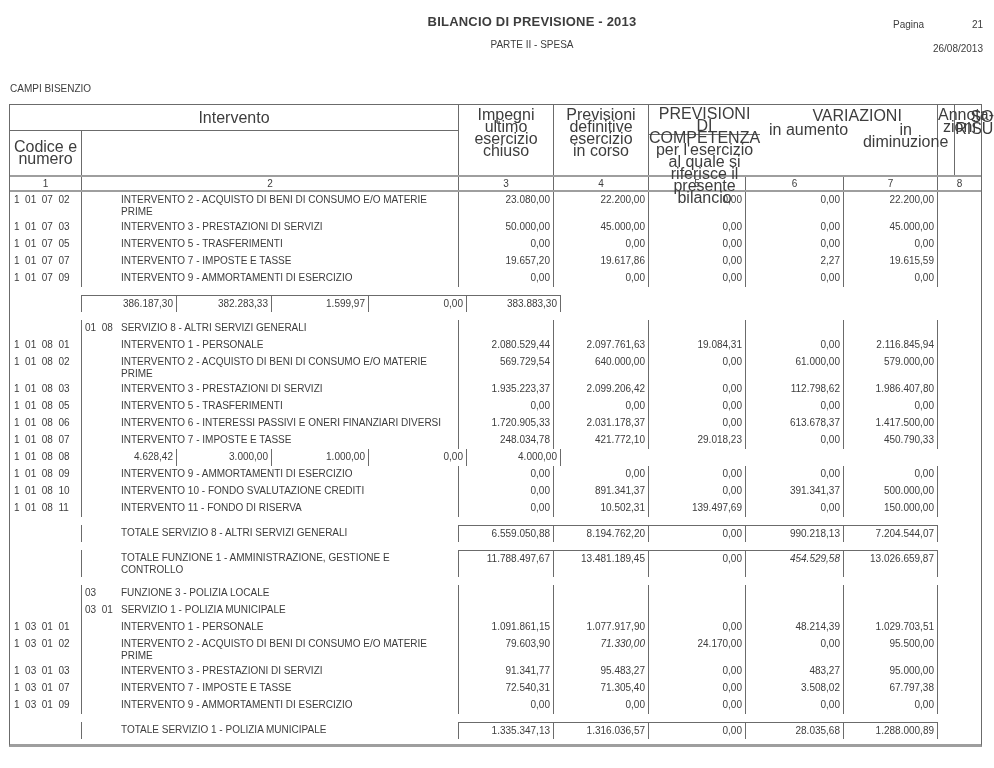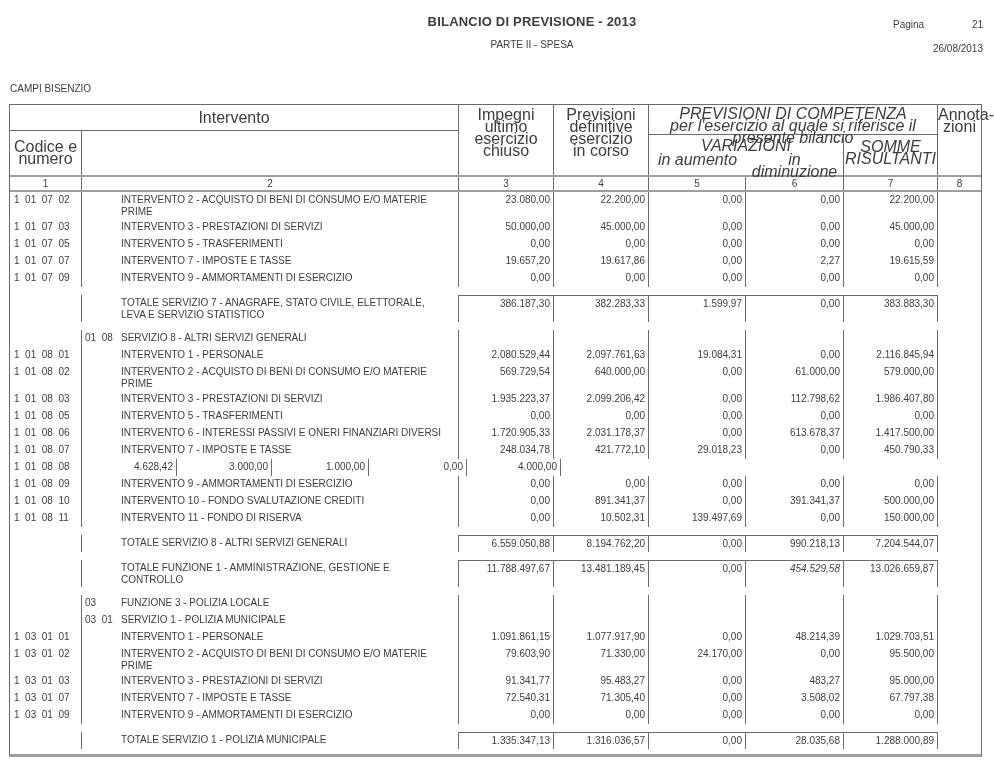--- a/index.html
+++ b/index.html
@@ -23,21 +23,21 @@
 
   .thead { display:flex; height:70px; font-size:16px; line-height:12px; }
   .h-group-intervento { width:449px; border-right:1px solid #6b6b6b; display:flex; flex-direction:column; }
   .h-int-top { height:26px; border-bottom:1px solid #6b6b6b; display:flex; align-items:center; justify-content:center; }
   .h-int-bottom { flex:1; display:flex; }
   .h-codice { width:72px; border-right:1px solid #6b6b6b; display:flex; align-items:center; justify-content:center;
               text-align:center; white-space:pre-line; }
   .h-denom { flex:1; display:flex; align-items:center; justify-content:center; }
   .h-impegni, .h-previsioni { width:95px; border-right:1px solid #6b6b6b; text-align:center;
               padding-top:4px; white-space:pre-line; }
-  .h-competenza { width:289px; border-right:1px solid #6b6b6b; display:flex; flex-direction:column;font-style:italic; }
+  .h-competenza { width:289px; border-right:1px solid #6b6b6b; display:flex; flex-direction:row; }
   .h-comp-top { height:30px; border-bottom:1px solid #6b6b6b; text-align:center; padding-top:3px; }
   .h-comp-bottom { flex:1; display:flex; }
   .h-variazioni { width:195px; border-right:1px solid #6b6b6b; text-align:center; padding-top:5px; }
   .var-labels { display:flex; margin-top:2px; }
   .var-labels div { flex:1; text-align:center; }
   .h-somme { flex:1; text-align:center; padding-top:6px; white-space:pre-line; }
   .h-annot { width:43px; text-align:center; padding-top:4px; white-space:pre-line; }
 
   .numrow { display:flex; height:17px; border-top:2px solid #9e9e9e; border-bottom:2px solid #9e9e9e;
             font-size:10px; line-height:12px; }
@@ -173,22 +173,20 @@
             <div class="c-v" style="width: 95px;">0,00</div>
             <div class="c-v" style="width: 95px;">0,00</div>
             <div class="c-v" style="width: 97px;">0,00</div>
             <div class="c-v" style="width: 98px;">0,00</div>
             <div class="c-v" style="width: 94px;">0,00</div>
           </div>
           <div class="c-annot"></div>
         </div>
         <div class="brow total spacer">
           <div class="c-code"></div>
-          <div class="c-denom"><span class="desc">TOTALE SERVIZIO 7 - ANAGRAFE, STATO CIVILE, ELETTORALE,
-LEVA E SERVIZIO STATISTICO</span></div>
           <div class="vals">
             <div class="c-v" style="width: 95px;">386.187,30</div>
             <div class="c-v" style="width: 95px;">382.283,33</div>
             <div class="c-v" style="width: 97px;">1.599,97</div>
             <div class="c-v" style="width: 98px;">0,00</div>
             <div class="c-v" style="width: 94px;">383.883,30</div>
           </div>
           <div class="c-annot"></div>
         </div>
         <div class="brow section spacer">
@@ -383,21 +381,21 @@
             <div class="c-v" style="width: 94px;">1.029.703,51</div>
           </div>
           <div class="c-annot"></div>
         </div>
         <div class="brow item">
           <div class="c-code">1  03  01  02</div>
           <div class="c-denom"><span class="desc">INTERVENTO 2 - ACQUISTO DI BENI DI CONSUMO E/O MATERIE
 PRIME</span></div>
           <div class="vals">
             <div class="c-v" style="width: 95px;">79.603,90</div>
-            <div class="c-v" style="width: 95px;">71.330,00</div>
+            <div class="c-v" style="width: 95px; font-style: italic;">71.330,00</div>
             <div class="c-v" style="width: 97px;">24.170,00</div>
             <div class="c-v" style="width: 98px;">0,00</div>
             <div class="c-v" style="width: 94px;">95.500,00</div>
           </div>
           <div class="c-annot"></div>
         </div>
         <div class="brow item">
           <div class="c-code">1  03  01  03</div>
           <div class="c-denom"><span class="desc">INTERVENTO 3 - PRESTAZIONI DI SERVIZI</span></div>
           <div class="vals">

